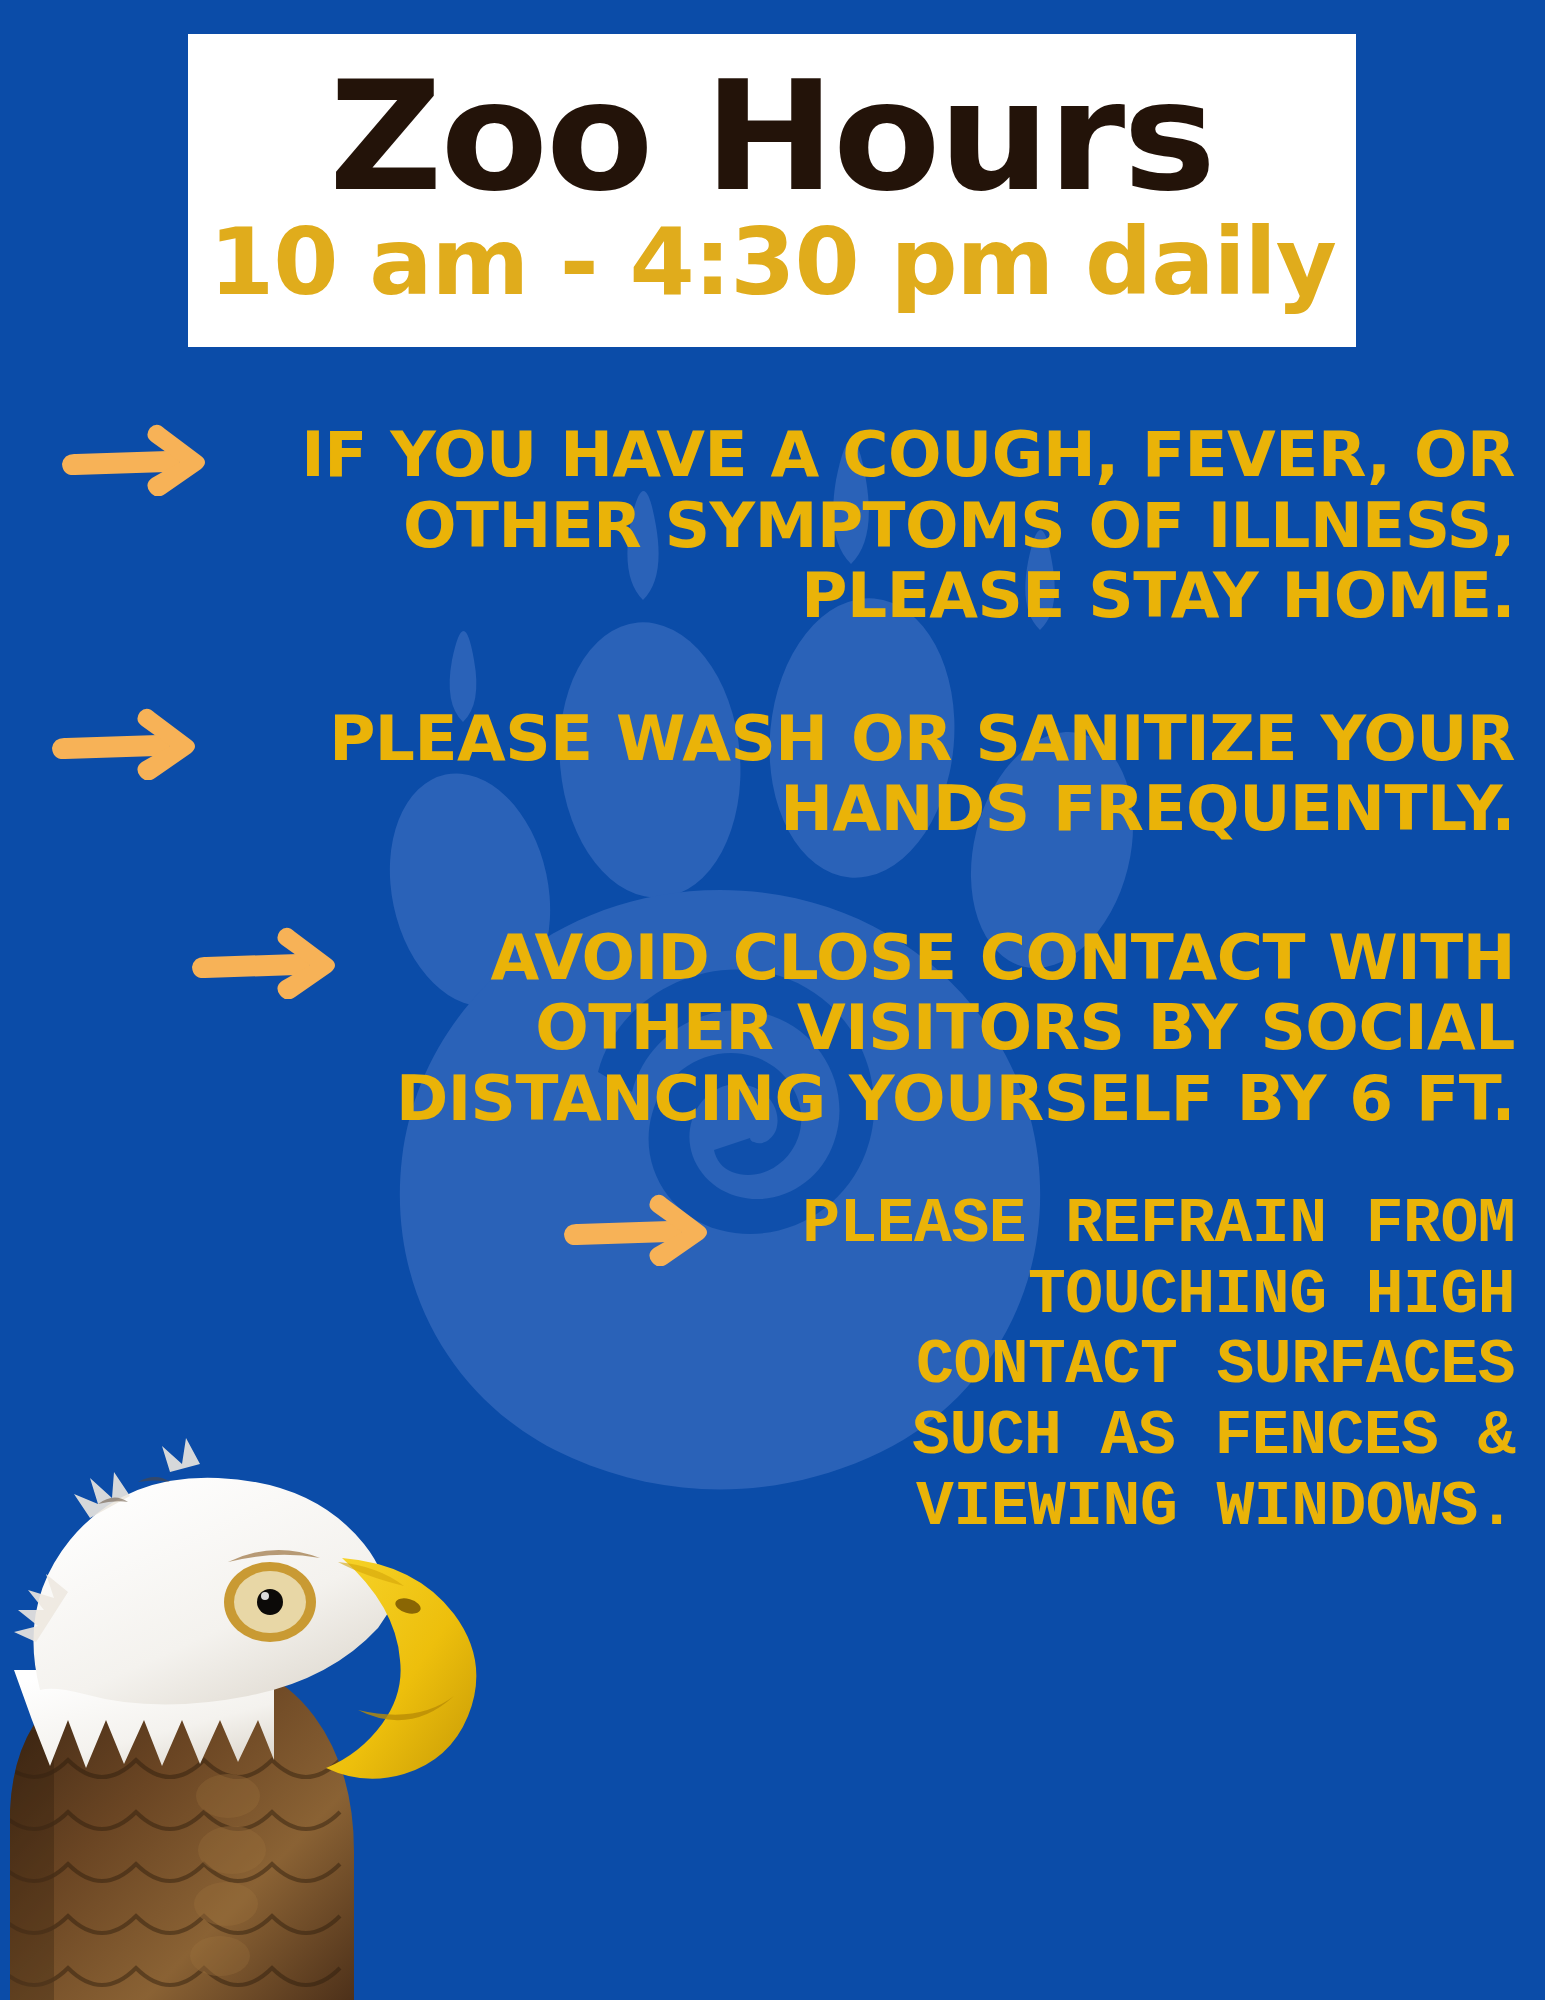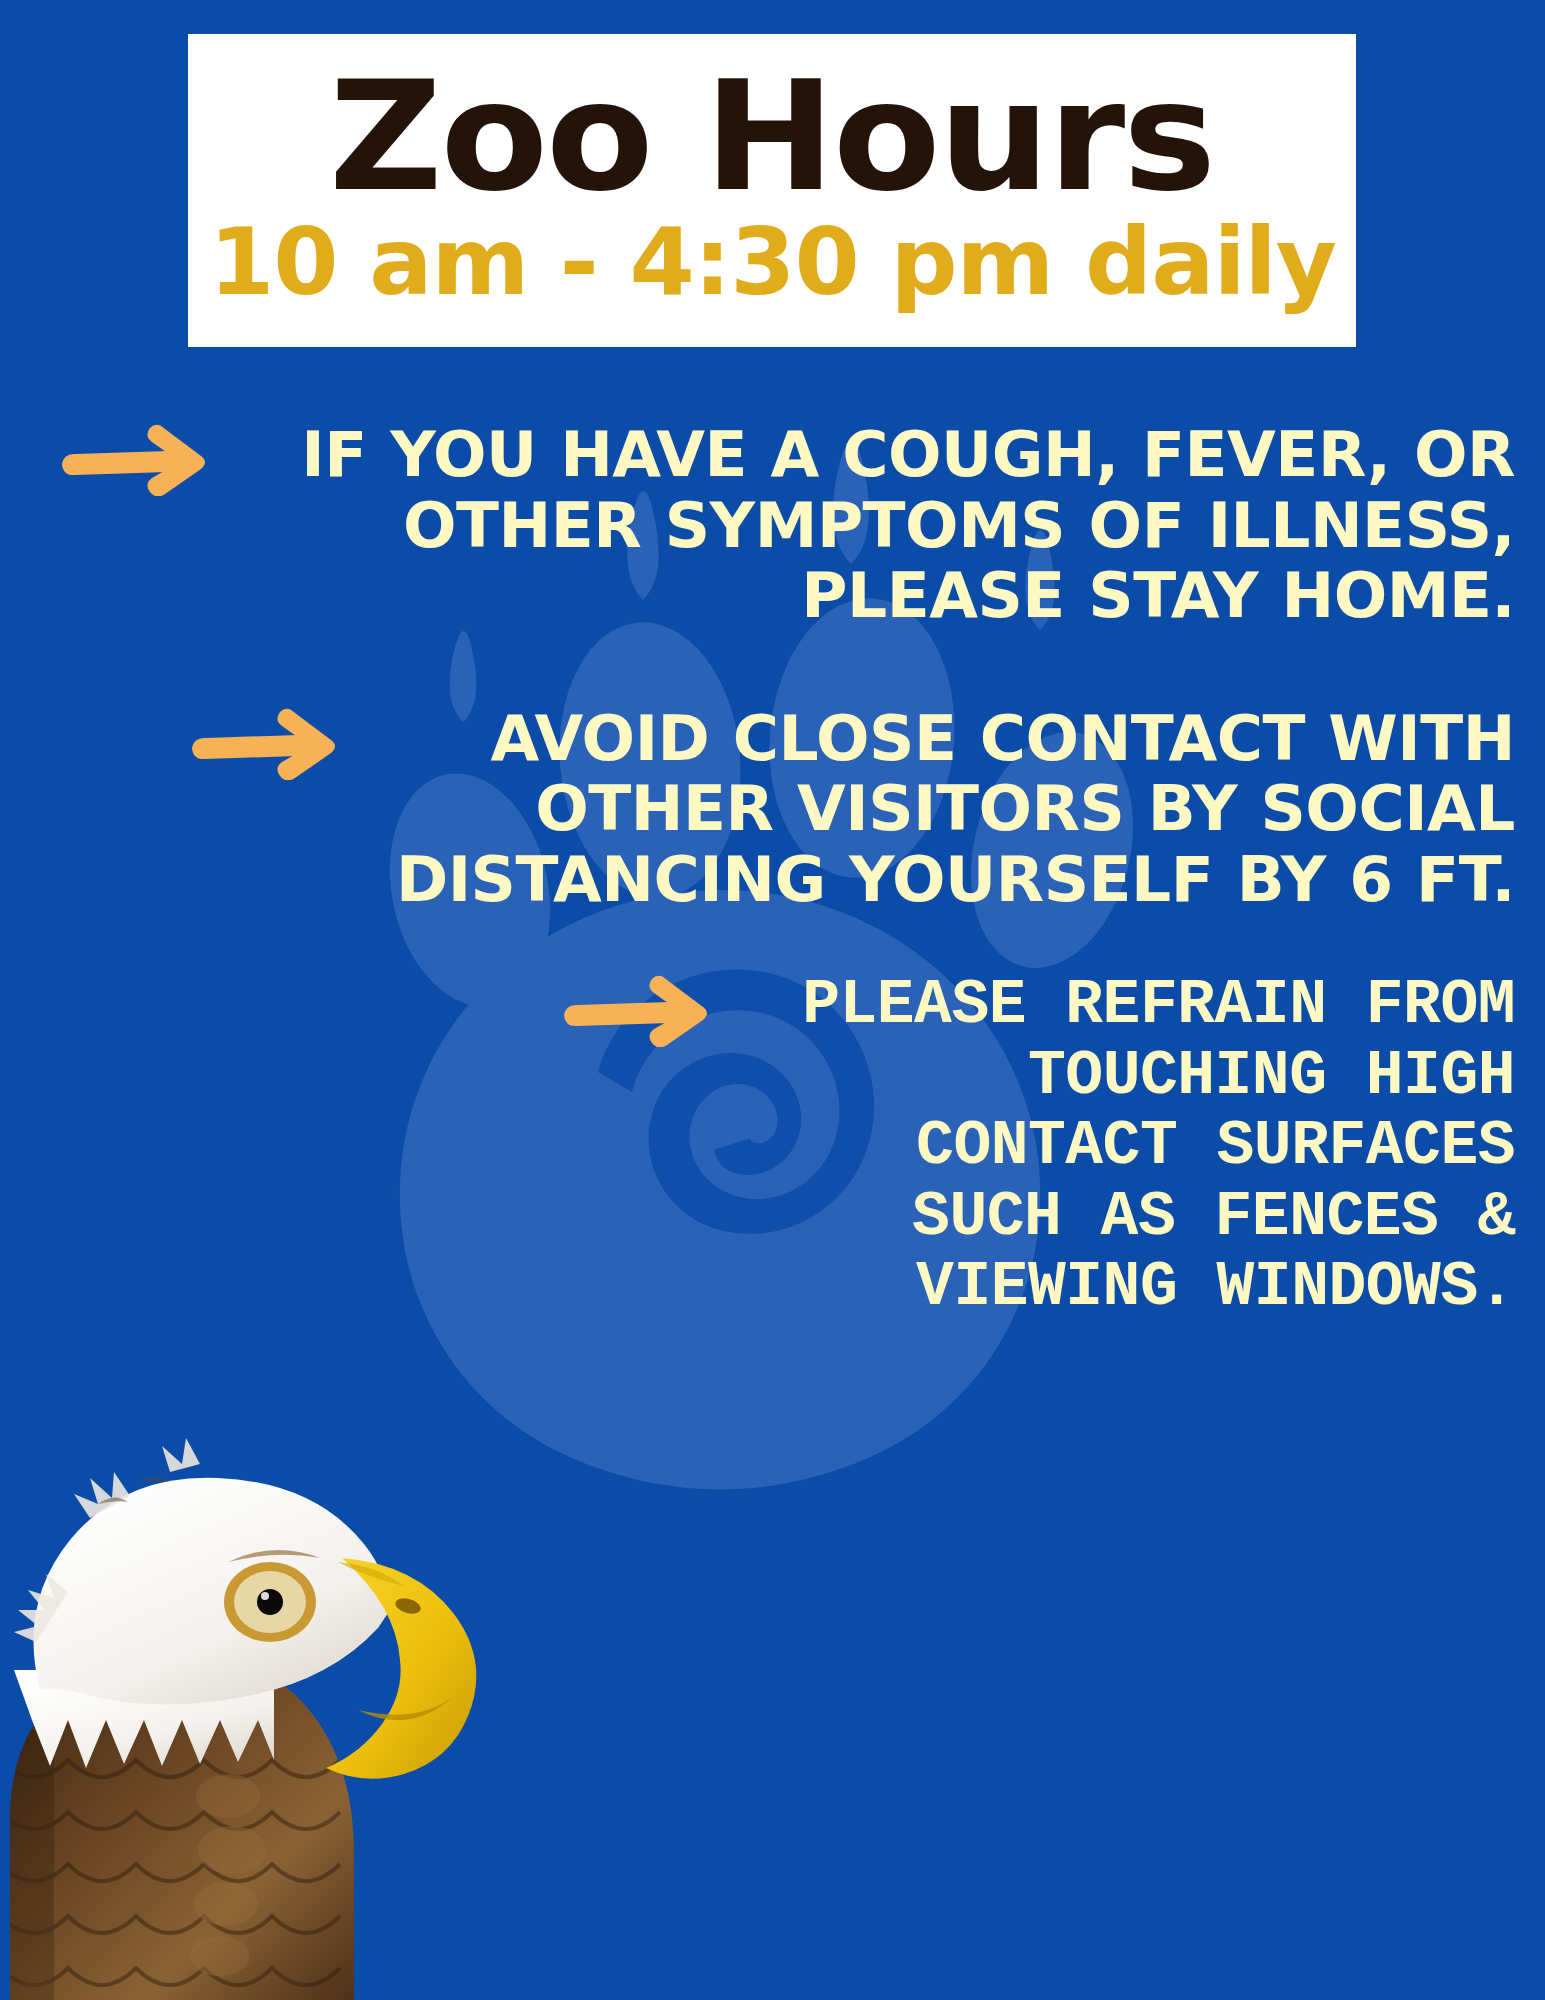--- a/index.html
+++ b/index.html
@@ -79,21 +79,21 @@
     box-sizing:border-box;
   }
   .bullet-arrow{
     position:absolute;
     width:150px;height:72px;
     top:8px;
   }
   .bullet-arrow svg{display:block;width:100%;height:100%;}
   .bullet-text{
     display:block;
-    color:#fef9c3;
+    color:#eab308;
     font-family:"DejaVu Sans", sans-serif;
     font-weight:bold;
     font-size:63px;
     line-height:1.12;
     letter-spacing:-0.5px;
     text-align:right;
     text-transform:uppercase;
     word-spacing:2px;
     margin:0;
   }
@@ -186,20 +186,31 @@
         <svg viewBox="0 0 150 72" xmlns="http://www.w3.org/2000/svg">
           <g fill="#F7B257">
             <path d="M4 40 q2 -11 14 -10 l92 -3 q12 0 12 10 q0 11 -13 11 l-92 3 q-12 1 -13 -11 z"></path>
             <path d="M92 4 q7 -7 15 1 l36 27 q8 6 0 13 l-36 25 q-9 6 -15 -2 q-6 -8 2 -14 l28 -16 l-28 -20 q-8 -6 -2 -14 z"></path>
           </g>
         </svg>
       </span>
       <span class="bullet-text">If you have a cough, fever, or other symptoms of illness, please stay home.</span>
     </div>
 
+    <div class="bullet b2">
+      <span class="bullet-arrow">
+        <svg viewBox="0 0 150 72" xmlns="http://www.w3.org/2000/svg">
+          <g fill="#F7B257">
+            <path d="M4 40 q2 -11 14 -10 l92 -3 q12 0 12 10 q0 11 -13 11 l-92 3 q-12 1 -13 -11 z"></path>
+            <path d="M92 4 q7 -7 15 1 l36 27 q8 6 0 13 l-36 25 q-9 6 -15 -2 q-6 -8 2 -14 l28 -16 l-28 -20 q-8 -6 -2 -14 z"></path>
+          </g>
+        </svg>
+      </span>
+      <span class="bullet-text">Please wash or sanitize your hands frequently.</span>
+    </div>
 
 
     <div class="bullet b4">
       <span class="bullet-arrow">
         <svg viewBox="0 0 150 72" xmlns="http://www.w3.org/2000/svg">
           <g fill="#F7B257">
             <path d="M4 40 q2 -11 14 -10 l92 -3 q12 0 12 10 q0 11 -13 11 l-92 3 q-12 1 -13 -11 z"></path>
             <path d="M92 4 q7 -7 15 1 l36 27 q8 6 0 13 l-36 25 q-9 6 -15 -2 q-6 -8 2 -14 l28 -16 l-28 -20 q-8 -6 -2 -14 z"></path>
           </g>
         </svg>

